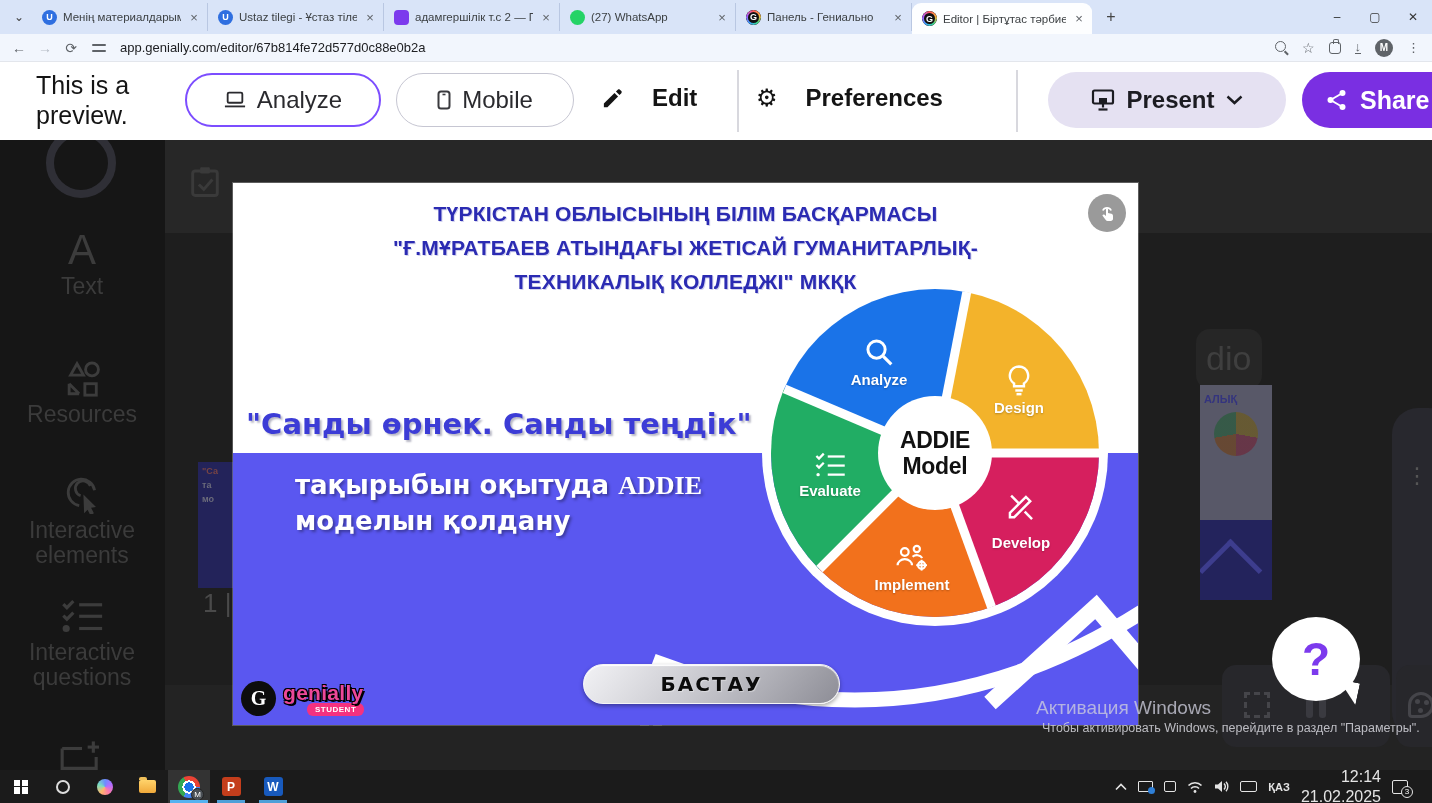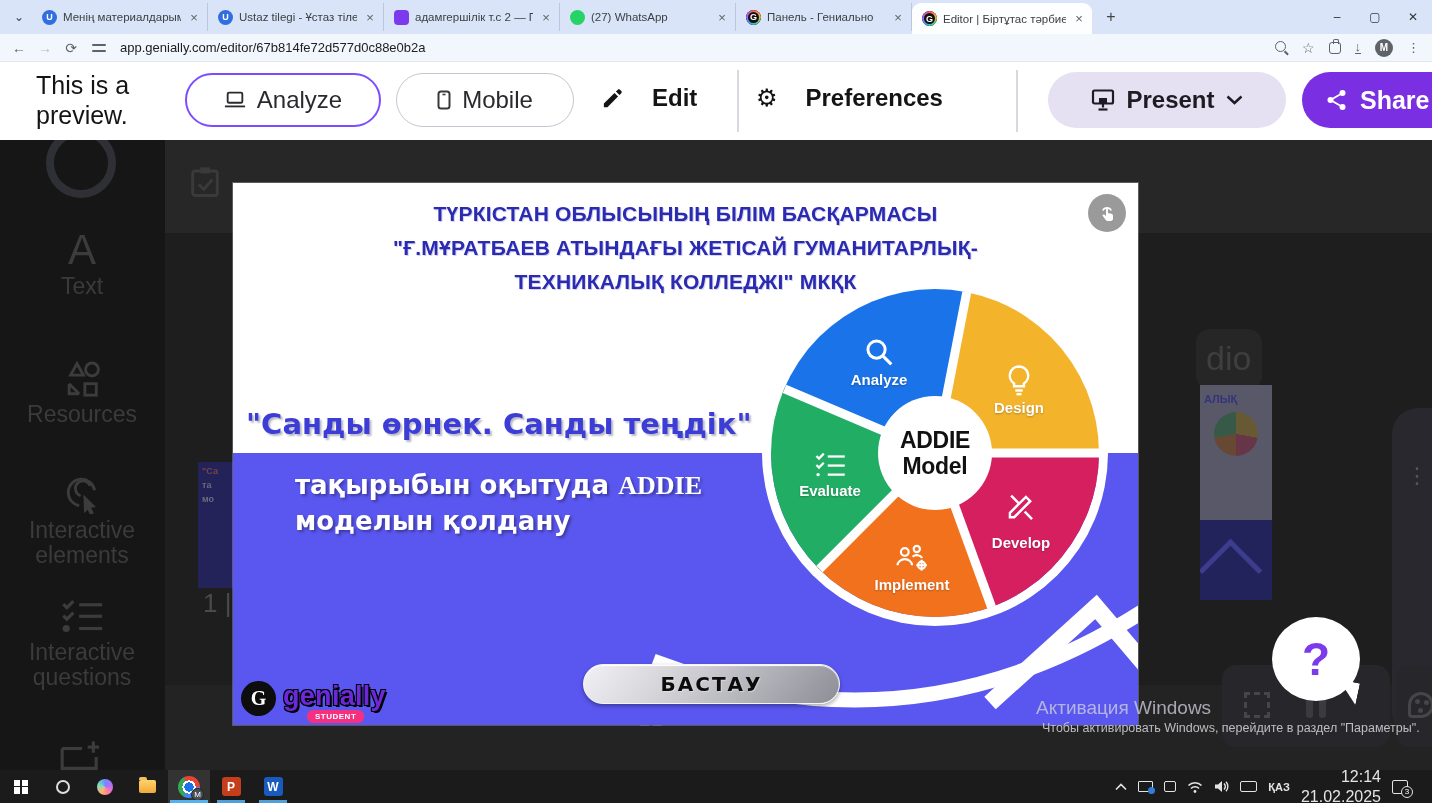--- a/index.html
+++ b/index.html
@@ -119,21 +119,21 @@
   .seg { position:absolute; width:120px; transform:translate(-50%,-50%); display:flex; flex-direction:column; align-items:center; gap:3px; }
   .seg-label { color:#fff; font-size:15px; font-weight:bold; text-shadow:0 1px 2px rgba(0,0,0,.25); }
   .seg svg { display:block; }
 
   .start-btn { position:absolute; left:350px; top:481px; width:257px; height:40px; border-radius:21px;
     background:linear-gradient(130deg,#f2f2f5 0%,#c9c9cf 45%,#8d8d96 100%); border:1px solid #f5f5f7; box-shadow:0 2px 4px rgba(0,0,0,.35), inset 0 1px 1px #fff;
     display:flex; align-items:center; justify-content:center; font-size:20px; font-weight:bold; letter-spacing:2px; color:#0c0c0c; text-shadow:1px 1px 1px rgba(255,255,255,.4); font-family:"DejaVu Sans","Liberation Sans",sans-serif; }
   .gen-logo { position:absolute; left:8px; top:498px; display:flex; align-items:flex-start; gap:7px; }
   .gen-circle { width:35px; height:35px; border-radius:50%; background:#0d0d0d; position:relative; display:flex; align-items:center; justify-content:center; color:#fff; font-weight:bold; font-size:20px; font-family:"Liberation Serif","DejaVu Serif",serif; }
   .gen-circle::before { content:""; position:absolute; inset:-3px; border-radius:50%; z-index:-1; background:conic-gradient(#ff4d6d,#ffb03a,#67e06a,#3aa0ff,#b05aff,#ff4d6d); }
-  .gen-word { color:#6d28d9; font-size:27px; font-weight:bold; text-shadow:-1px -1px 0 #000,1px -1px 0 #000,-1px 1px 0 #000,2px 2px 0 #000; letter-spacing:.3px; }
+  .gen-word { color:#ec4899; font-size:21px; font-weight:bold; text-shadow:-1px -1px 0 #000,1px -1px 0 #000,-1px 1px 0 #000,2px 2px 0 #000; letter-spacing:.3px; }
   .gen-badge { background:#f5317f; color:#fff; font-size:8px; font-weight:bold; padding:2px 8px; border-radius:6px; margin:-2px 0 0 24px; letter-spacing:.5px; width:max-content; }
 
   
   .taskbar { position:absolute; left:0; top:770px; width:1432px; height:33px; background:#1b1b1b; display:flex; align-items:center; z-index:20; }
   .tb-cell { width:42px; height:33px; display:flex; align-items:center; justify-content:center; position:relative; }
   .tb-cell.app-active { background:#333; }
   .tb-underline::after { content:""; position:absolute; left:7px; right:7px; bottom:0; height:3px; background:#4f9fd8; }
   .tb-cell.app-active.tb-underline::after { left:2px; right:2px; background:#55b2f0; }
   .win-grid { width:14px; height:14px; display:grid; grid-template-columns:1fr 1fr; gap:1.5px; }
   .win-grid i { background:#fff; }

